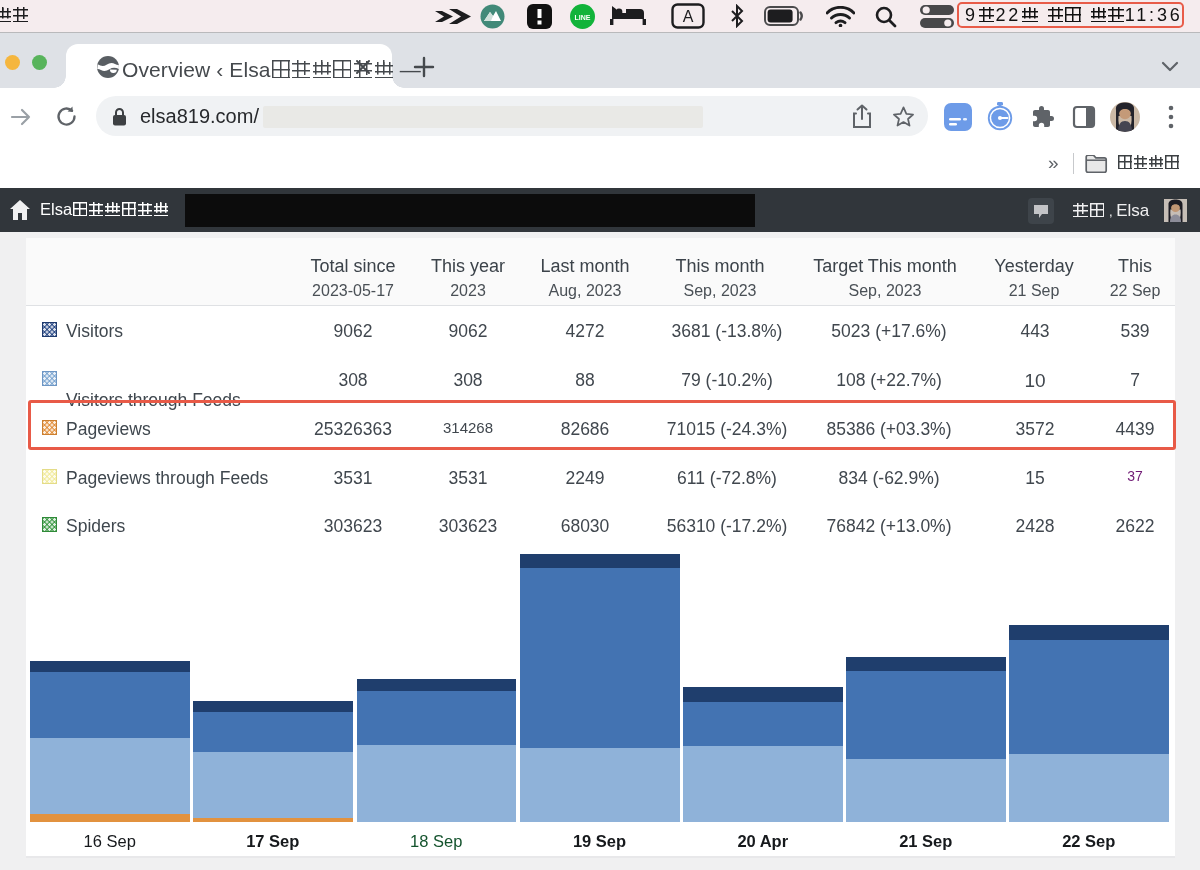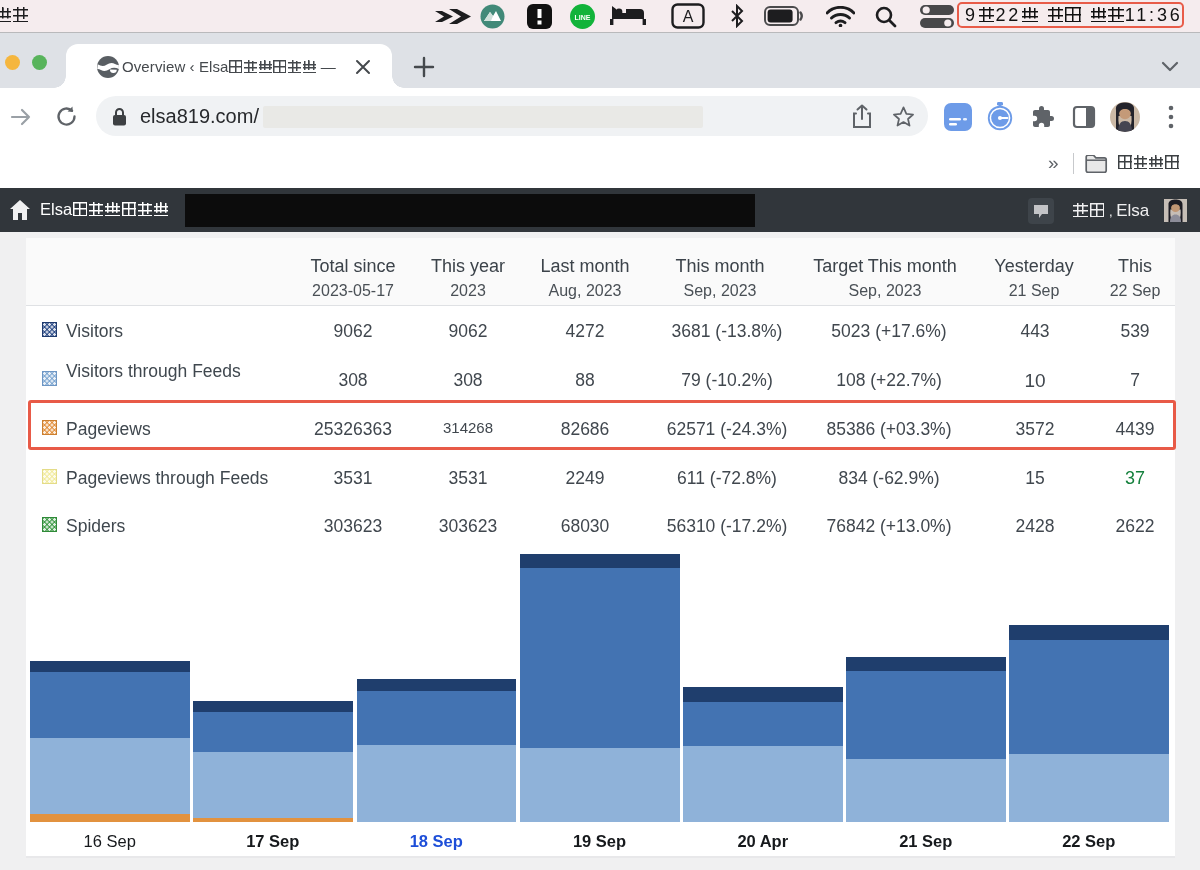--- a/index.html
+++ b/index.html
@@ -90,21 +90,21 @@
 <div class="a" style="left:32px;top:55px;width:15px;height:15px;border-radius:50%;background:#58b45c"></div>
 <div class="a" style="left:66px;top:44px;width:326px;height:44px;background:#fff;border-radius:12px 12px 0 0"></div>
 <div class="a" style="left:54px;top:76px;width:12px;height:12px;background:radial-gradient(circle at 0 0,transparent 11.5px,#fff 12px)"></div>
 <div class="a" style="left:392px;top:76px;width:12px;height:12px;background:radial-gradient(circle at 12px 0,transparent 11.5px,#fff 12px)"></div>
 <svg class="a" style="left:97px;top:56px" width="22" height="22" viewBox="0 0 22 22">
  <circle cx="11" cy="11" r="11" fill="#595e63"></circle>
  <path d="M0.6 8.2 Q5.5 11.5 9.5 8.8 Q14 5.8 18 8.0 Q20.5 9.4 21.8 9.0 L22 13 Q16.5 10.6 12.5 13.2 Q8 16.2 4 14.0 Q1.5 12.6 0.3 13 Z" fill="#fff"></path>
  <path d="M13 13.4 a3.4 3.4 0 1 0 6.8 .4 Z" fill="#fff"></path>
  <path d="M2 6.8 a3.2 3.2 0 0 1 6.2 -.5 Z" fill="#fff" opacity="0"></path>
 </svg>
-<div class="a" style="left:122px;top:58px;font-size:15px;color:#45494d;letter-spacing:.1px">Overview ‹ Elsa<span class="cj"></span><span class="cj v2"></span><span class="cj v3"></span><span class="cj"></span><span class="cj v2"></span><span class="cj v3"></span> —</div>
+<div class="a" style="left:122px;top:58px;font-size:21px;color:#45494d;letter-spacing:.1px">Overview ‹ Elsa<span class="cj"></span><span class="cj v2"></span><span class="cj v3"></span><span class="cj"></span><span class="cj v2"></span><span class="cj v3"></span> —</div>
 <svg class="a" style="left:355px;top:59px" width="16" height="16" viewBox="0 0 16 16">
  <path d="M2 2 L14 14 M14 2 L2 14" stroke="#45494d" stroke-width="2" stroke-linecap="round"></path>
   </svg>
 <svg class="a" style="left:412px;top:55px" width="24" height="24" viewBox="0 0 24 24">
  <path d="M12 3 V21 M3 12 H21" stroke="#45494d" stroke-width="2.4" stroke-linecap="round"></path>
   </svg>
 <svg class="a" style="left:1160px;top:60px" width="20" height="14" viewBox="0 0 20 14">
  <path d="M3 3 L10 10 L17 3" stroke="#5f6368" stroke-width="2.2" fill="none" stroke-linecap="round" stroke-linejoin="round"></path>
   </svg>
 <div class="a" style="left:0;top:88px;width:1200px;height:57px;background:#fff"></div>
@@ -216,46 +216,46 @@
 <div class="a" style="left:42px;top:322px;width:15px;height:15px;background-color:#2c4c87;background-image:radial-gradient(circle, rgba(255,255,255,.85) 1.3px, transparent 1.45px),radial-gradient(circle, rgba(255,255,255,.85) 1.3px, transparent 1.45px);background-size:5px 5px;background-position:0 0,2.5px 2.5px;box-shadow:inset 0 0 0 1px #1e3a6e"></div>
 <div class="a" style="left:66px;top:321px;font-size:17.5px;color:#3f474e">Visitors</div>
 <div class="a ctr" style="left:353px;top:321px;font-size:17.5px;color:#40474e">9062</div>
 <div class="a ctr" style="left:468px;top:321px;font-size:17.5px;color:#40474e">9062</div>
 <div class="a ctr" style="left:585px;top:321px;font-size:17.5px;color:#40474e">4272</div>
 <div class="a ctr" style="left:727px;top:321px;font-size:17.5px;color:#40474e">3681 (-13.8%)</div>
 <div class="a ctr" style="left:889px;top:321px;font-size:17.5px;color:#40474e">5023 (+17.6%)</div>
 <div class="a ctr" style="left:1035px;top:321px;font-size:17.5px;color:#40474e">443</div>
 <div class="a ctr" style="left:1135px;top:321px;font-size:17.5px;color:#40474e">539</div>
 <div class="a" style="left:42px;top:371px;width:15px;height:15px;background-color:#7fa8d2;background-image:radial-gradient(circle, rgba(255,255,255,.85) 1.3px, transparent 1.45px),radial-gradient(circle, rgba(255,255,255,.85) 1.3px, transparent 1.45px);background-size:5px 5px;background-position:0 0,2.5px 2.5px;box-shadow:inset 0 0 0 1px #6d96c4"></div>
-<div class="a" style="left:66px;top:361px;font-size:17.5px;color:#3f474e">Visitors through Feeds</div>
+<div class="a" style="left:66px;top:390px;font-size:17.5px;color:#3f474e">Visitors through Feeds</div>
 <div class="a ctr" style="left:353px;top:370px;font-size:17.5px;color:#40474e">308</div>
 <div class="a ctr" style="left:468px;top:370px;font-size:17.5px;color:#40474e">308</div>
 <div class="a ctr" style="left:585px;top:370px;font-size:17.5px;color:#40474e">88</div>
 <div class="a ctr" style="left:727px;top:370px;font-size:17.5px;color:#40474e">79 (-10.2%)</div>
 <div class="a ctr" style="left:889px;top:370px;font-size:17.5px;color:#40474e">108 (+22.7%)</div>
 <div class="a ctr" style="left:1035px;top:370px;font-size:19px;color:#40474e">10</div>
 <div class="a ctr" style="left:1135px;top:370px;font-size:17.5px;color:#40474e">7</div>
 <div class="a" style="left:42px;top:420px;width:15px;height:15px;background-color:#e2913f;background-image:radial-gradient(circle, rgba(255,255,255,.85) 1.3px, transparent 1.45px),radial-gradient(circle, rgba(255,255,255,.85) 1.3px, transparent 1.45px);background-size:5px 5px;background-position:0 0,2.5px 2.5px;box-shadow:inset 0 0 0 1px #cc7f2e"></div>
 <div class="a" style="left:66px;top:419px;font-size:17.5px;color:#3f474e">Pageviews</div>
 <div class="a ctr" style="left:353px;top:419px;font-size:17.5px;color:#40474e">25326363</div>
 <div class="a ctr" style="left:468px;top:419px;font-size:15px;color:#40474e">314268</div>
 <div class="a ctr" style="left:585px;top:419px;font-size:17.5px;color:#40474e">82686</div>
-<div class="a ctr" style="left:727px;top:419px;font-size:17.5px;color:#40474e">62571 (-24.3%)</div>
+<div class="a ctr" style="left:727px;top:419px;font-size:17.5px;color:#40474e">71015 (-24.3%)</div>
 <div class="a ctr" style="left:889px;top:419px;font-size:17.5px;color:#40474e">85386 (+03.3%)</div>
 <div class="a ctr" style="left:1035px;top:419px;font-size:17.5px;color:#40474e">3572</div>
 <div class="a ctr" style="left:1135px;top:419px;font-size:17.5px;color:#40474e">4439</div>
 <div class="a" style="left:42px;top:469px;width:15px;height:15px;background-color:#f2eb9e;background-image:radial-gradient(circle, rgba(255,255,255,.85) 1.3px, transparent 1.45px),radial-gradient(circle, rgba(255,255,255,.85) 1.3px, transparent 1.45px);background-size:5px 5px;background-position:0 0,2.5px 2.5px;box-shadow:inset 0 0 0 1px #e4dc88"></div>
 <div class="a" style="left:66px;top:468px;font-size:17.5px;color:#3f474e">Pageviews through Feeds</div>
 <div class="a ctr" style="left:353px;top:468px;font-size:17.5px;color:#40474e">3531</div>
 <div class="a ctr" style="left:468px;top:468px;font-size:17.5px;color:#40474e">3531</div>
 <div class="a ctr" style="left:585px;top:468px;font-size:17.5px;color:#40474e">2249</div>
 <div class="a ctr" style="left:727px;top:468px;font-size:17.5px;color:#40474e">611 (-72.8%)</div>
 <div class="a ctr" style="left:889px;top:468px;font-size:17.5px;color:#40474e">834 (-62.9%)</div>
 <div class="a ctr" style="left:1035px;top:468px;font-size:17.5px;color:#40474e">15</div>
-<div class="a ctr" style="left:1135px;top:468px;font-size:18px;color:#15803d">37</div>
+<div class="a ctr" style="left:1135px;top:468px;font-size:14px;color:#701a75">37</div>
 <div class="a" style="left:42px;top:517px;width:15px;height:15px;background-color:#3f9b47;background-image:radial-gradient(circle, rgba(255,255,255,.85) 1.3px, transparent 1.45px),radial-gradient(circle, rgba(255,255,255,.85) 1.3px, transparent 1.45px);background-size:5px 5px;background-position:0 0,2.5px 2.5px;box-shadow:inset 0 0 0 1px #2f8a38"></div>
 <div class="a" style="left:66px;top:516px;font-size:17.5px;color:#3f474e">Spiders</div>
 <div class="a ctr" style="left:353px;top:516px;font-size:17.5px;color:#40474e">303623</div>
 <div class="a ctr" style="left:468px;top:516px;font-size:17.5px;color:#40474e">303623</div>
 <div class="a ctr" style="left:585px;top:516px;font-size:17.5px;color:#40474e">68030</div>
 <div class="a ctr" style="left:727px;top:516px;font-size:17.5px;color:#40474e">56310 (-17.2%)</div>
 <div class="a ctr" style="left:889px;top:516px;font-size:17.5px;color:#40474e">76842 (+13.0%)</div>
 <div class="a ctr" style="left:1035px;top:516px;font-size:17.5px;color:#40474e">2428</div>
 <div class="a ctr" style="left:1135px;top:516px;font-size:17.5px;color:#40474e">2622</div>
 <div class="a" style="left:28px;top:400px;width:1142px;height:44px;border:3.5px solid #e85a47;border-radius:3px"></div>
@@ -278,16 +278,16 @@
 <div class="a" style="left:683.0px;top:702px;width:159.5px;height:44px;background:#4373b2"></div>
 <div class="a" style="left:683.0px;top:746px;width:159.5px;height:76px;background:#8fb2d9"></div>
 <div class="a" style="left:846.0px;top:657px;width:159.5px;height:14px;background:#1f3e6d"></div>
 <div class="a" style="left:846.0px;top:671px;width:159.5px;height:88px;background:#4373b2"></div>
 <div class="a" style="left:846.0px;top:759px;width:159.5px;height:63px;background:#8fb2d9"></div>
 <div class="a" style="left:1009.0px;top:625px;width:159.5px;height:15px;background:#1f3e6d"></div>
 <div class="a" style="left:1009.0px;top:640px;width:159.5px;height:114px;background:#4373b2"></div>
 <div class="a" style="left:1009.0px;top:754px;width:159.5px;height:68px;background:#8fb2d9"></div>
 <div class="a ctr" style="left:109.75px;top:832px;font-size:16.5px;font-weight:400;color:#16191c">16 Sep</div>
 <div class="a ctr" style="left:272.75px;top:832px;font-size:16.5px;font-weight:700;color:#16191c">17 Sep</div>
-<div class="a ctr" style="left:436.25px;top:832px;font-size:16.5px;font-weight:700;color:#1d4ed8">18 Sep</div>
+<div class="a ctr" style="left:436.25px;top:832px;font-size:16.5px;font-weight:400;color:#14532d">18 Sep</div>
 <div class="a ctr" style="left:599.5px;top:832px;font-size:16.5px;font-weight:700;color:#16191c">19 Sep</div>
 <div class="a ctr" style="left:762.75px;top:832px;font-size:16.5px;font-weight:700;color:#16191c">20 Apr</div>
 <div class="a ctr" style="left:925.75px;top:832px;font-size:16.5px;font-weight:700;color:#16191c">21 Sep</div>
 <div class="a ctr" style="left:1088.75px;top:832px;font-size:16.5px;font-weight:700;color:#16191c">22 Sep</div>
 </body></html>

